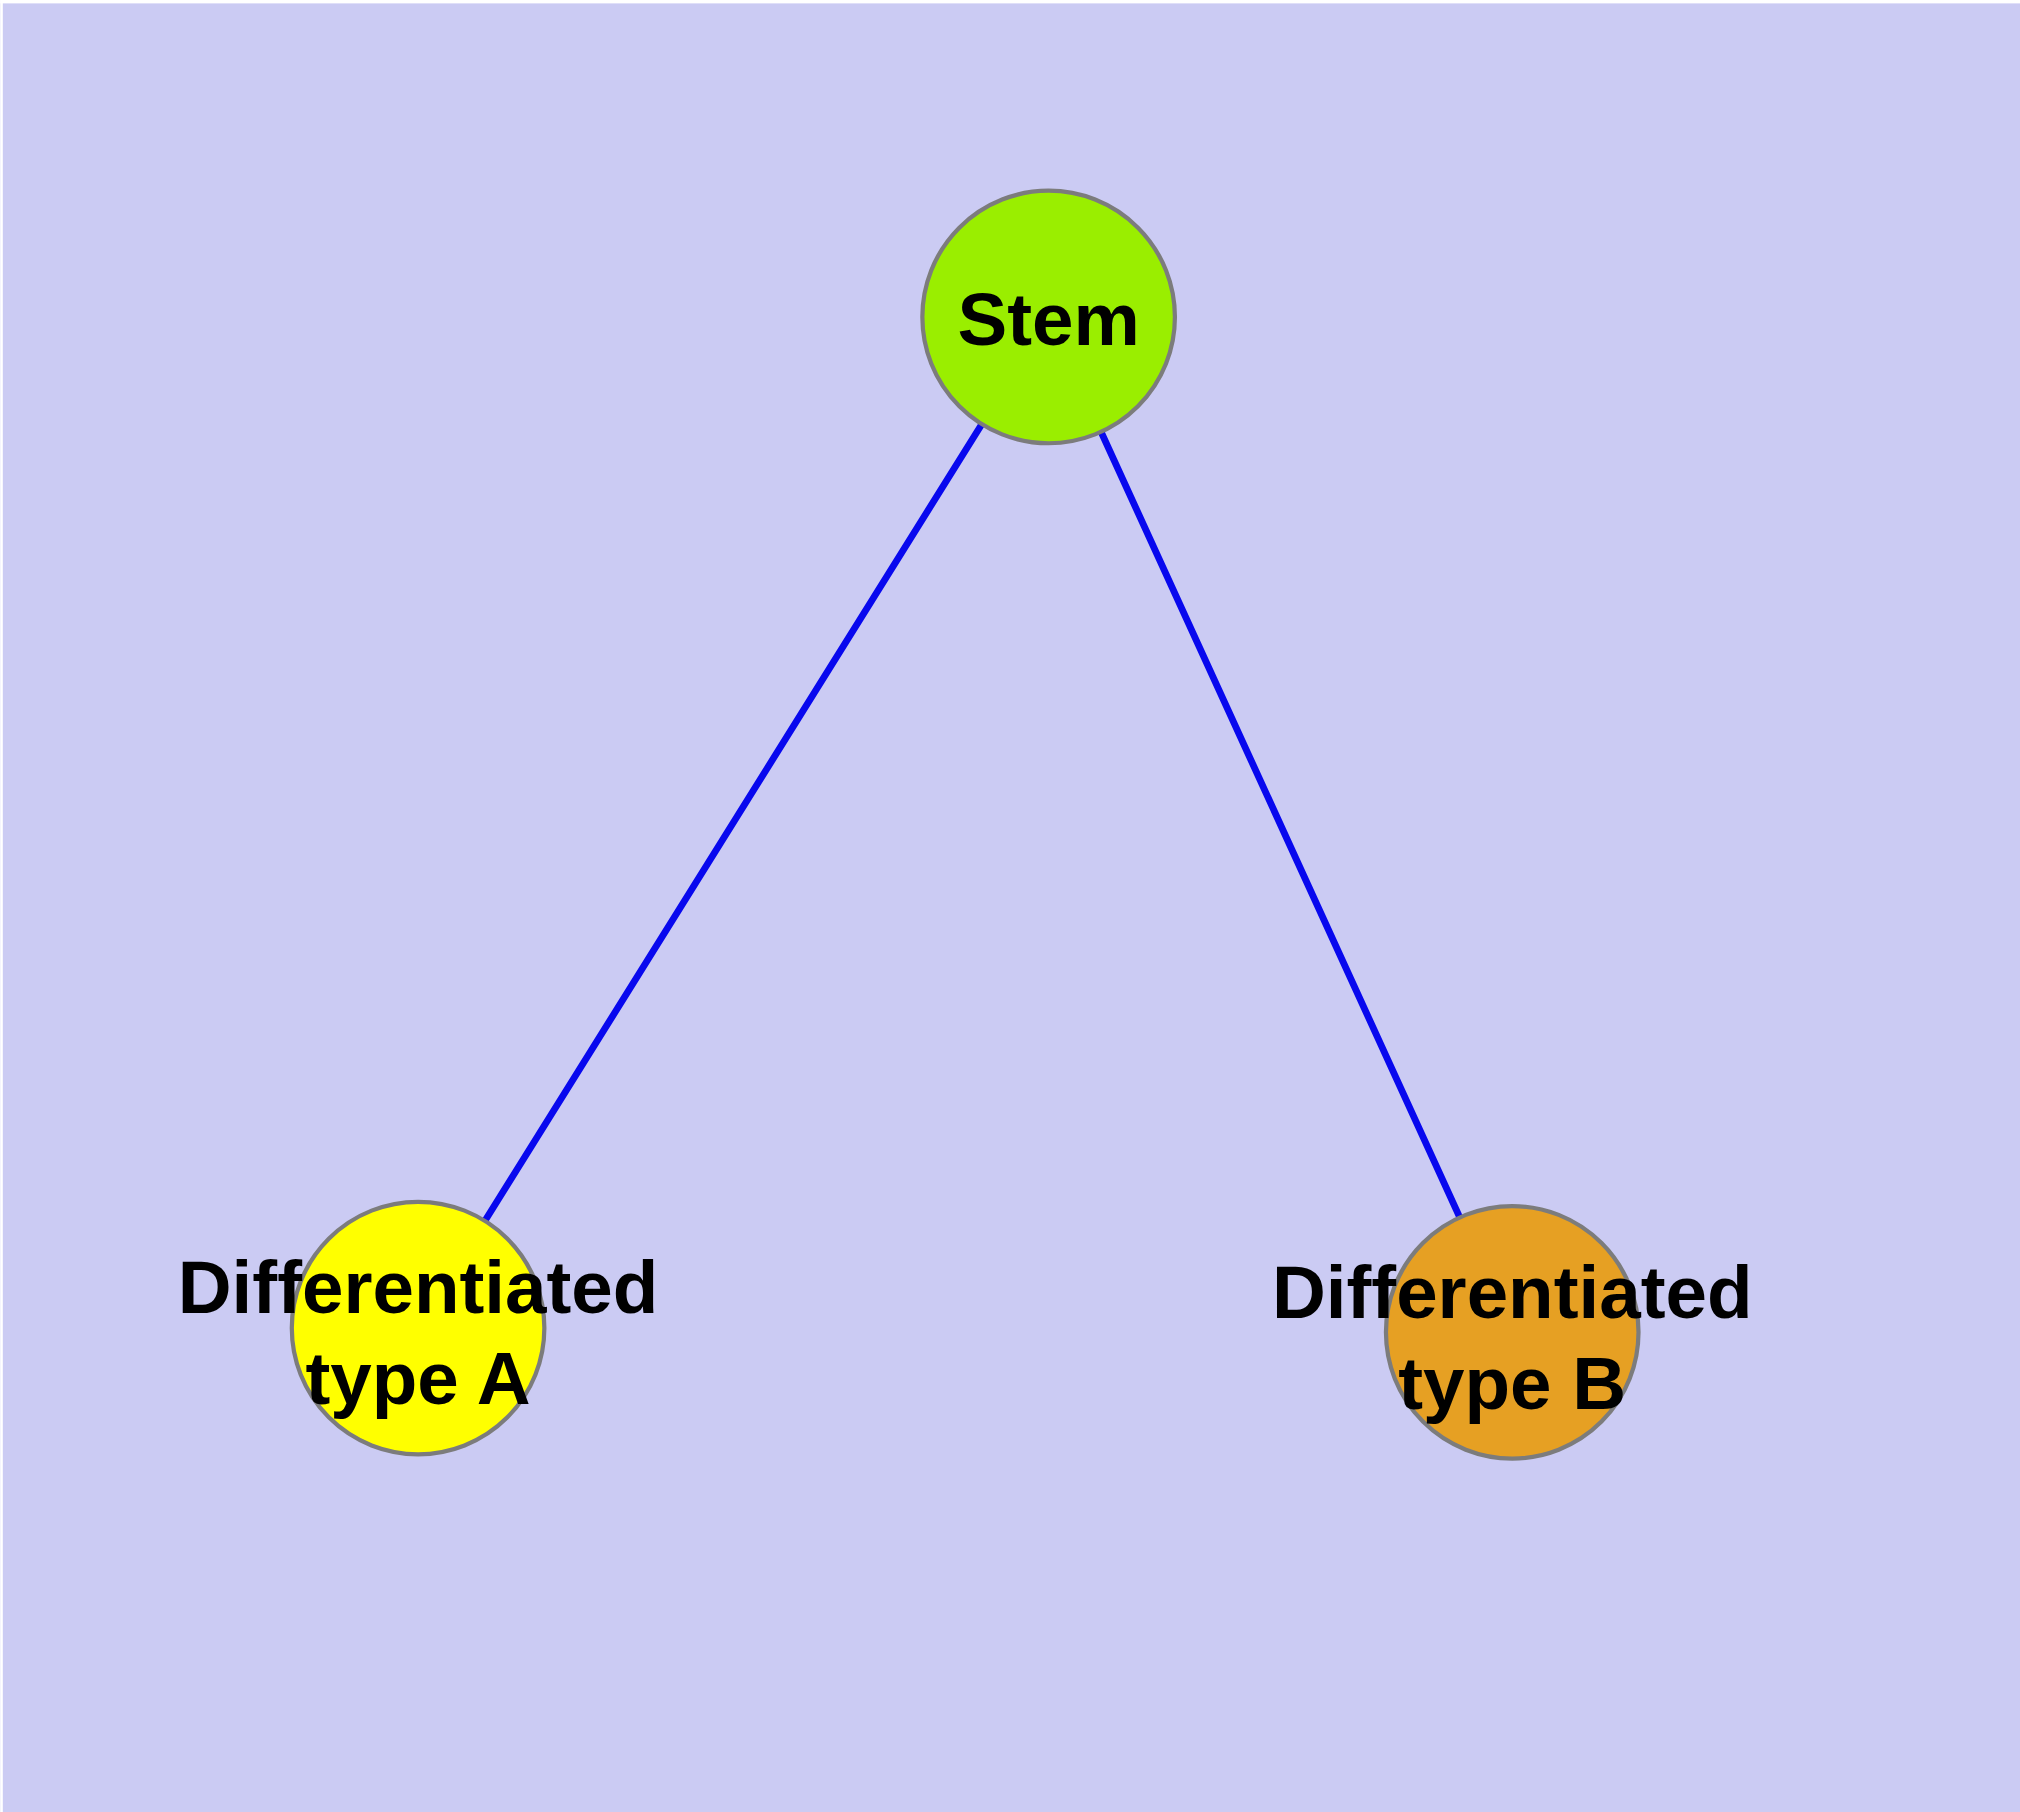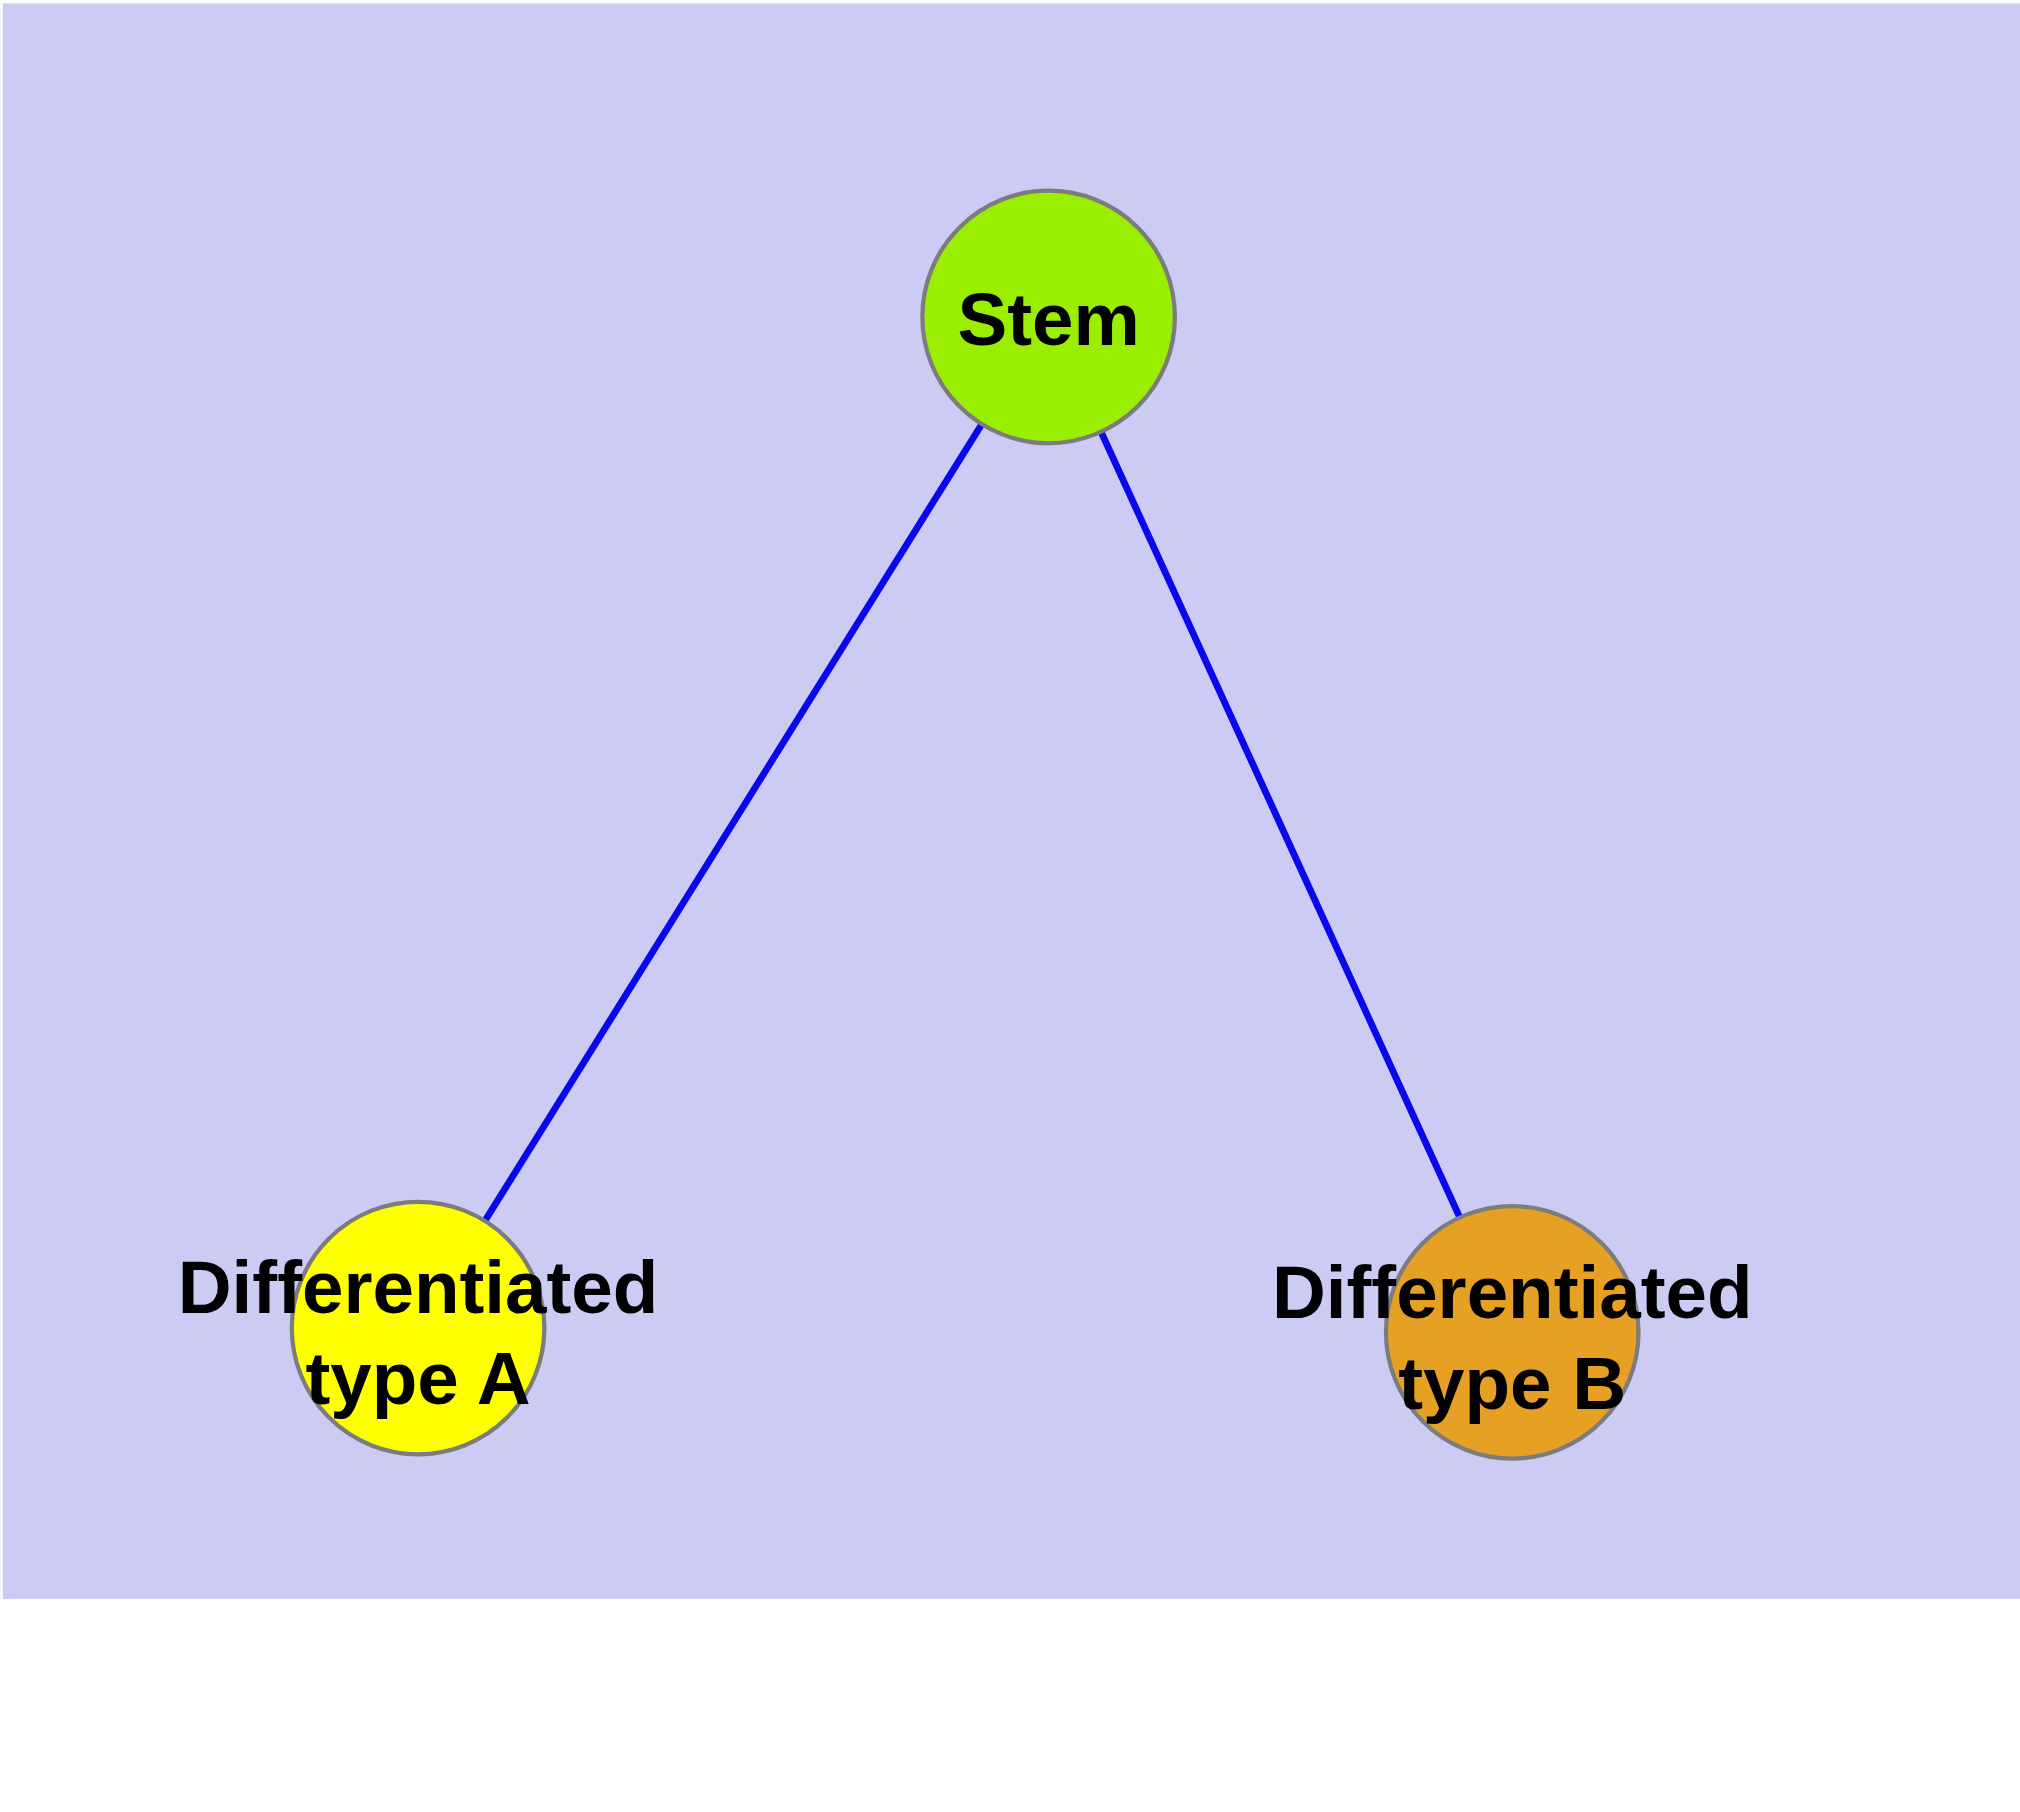--- a/index.html
+++ b/index.html
@@ -3,21 +3,21 @@
 <meta charset="utf-8">
 <style>
   html, body {
     margin: 0;
     padding: 0;
     background: #ffffff;
   }
   .stage {
     position: relative;
     width: 2021px;
-    height: 1599px;
+    height: 1812px;
     overflow: hidden;
   }
   svg.graph {
     display: block;
     width: 2021px;
     height: 1812px;
   }
   .node-label {
     font-family: "Liberation Sans", "DejaVu Sans", sans-serif;
     font-weight: bold;

